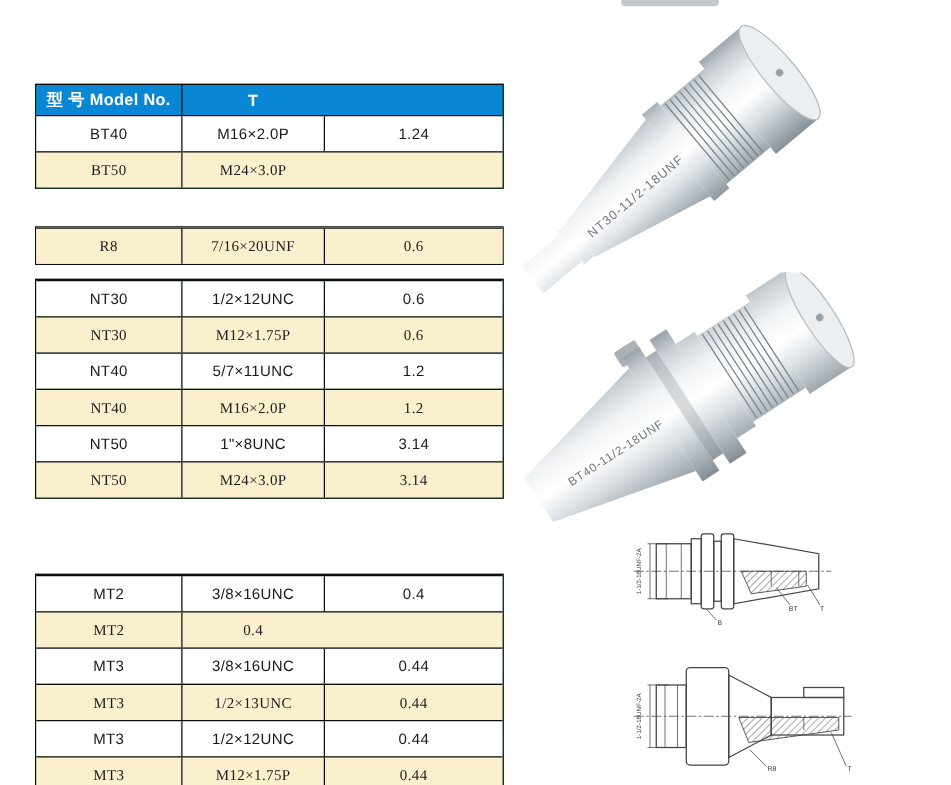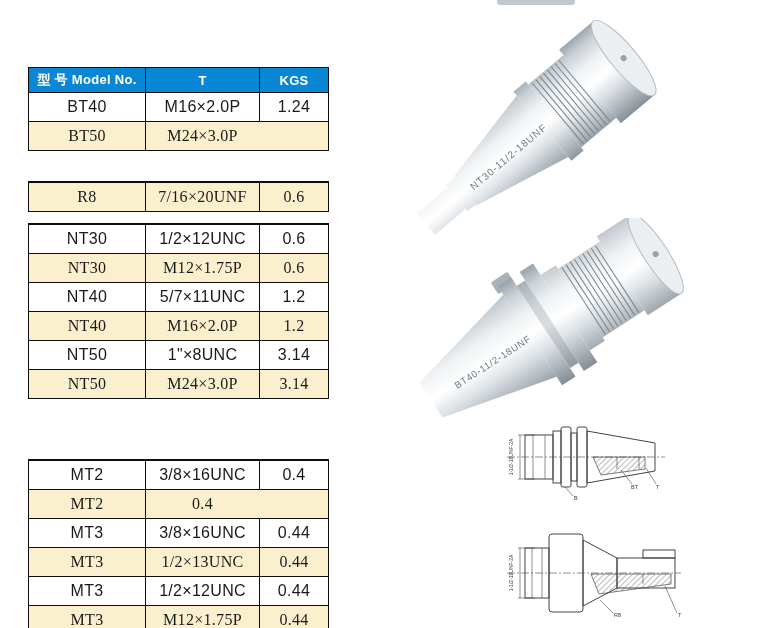--- a/index.html
+++ b/index.html
@@ -5,41 +5,41 @@
   * { margin:0; padding:0; box-sizing:border-box; }
   html,body { background:#fff; }
   .page {
     position:relative; width:761px; height:628px; overflow:hidden;
     background:var(--page-bg,#fff);
     font-family:"Liberation Sans", sans-serif;
     color:var(--text,#1a1a1a);
   }
   
   .tbl {
-    position:absolute; left:28px; width:301px;
+    position:absolute; left:28px; width:375px;
     border:1px solid var(--border,#000);
     background:#15803d;
   }
   .thead {
     display:grid; grid-template-columns:116px 114px 1fr; height:24px;
     background:var(--header-bg,#0a87d4); color:var(--header-text,#fff);
     font-weight:bold;
   }
   .thead .tcell { font-size:13px; }
   .trow {
     display:grid; grid-template-columns:116px 114px 1fr; height:29px;
     background:var(--row-bg,#fff);
     border-top:1px solid var(--border,#000);
   }
   .tbl > :first-child { border-top:none; }
   .trow.shaded { background:var(--row-shaded-bg,#fbf0ce);font-family:Liberation Serif, serif; }
   .trow.partial { height:8px; border-top:1px solid var(--border,#000); background:#fff; }
   .tcell {
     display:flex; align-items:center; justify-content:center;
-    font-size:16px; letter-spacing:.3px;
+    font-size:12px; letter-spacing:.3px;
     border-left:1px solid var(--border,#000);
     overflow:hidden; white-space:nowrap;
   }
   .tcell:first-child { border-left:none; }
   
   .abs { position:absolute; }
   .remnant {
     position:absolute; left:497px; top:0; width:78px; height:5px;
     background:#c2c8cc; border-radius:0 0 3px 3px;
   }
@@ -48,21 +48,20 @@
 </style>
 </head>
 <body>
 
 <div class="page">
 
   <div class="tbl" style="top:67px">
     <div class="thead">
       <div class="tcell">型 号 Model No.</div>
       <div class="tcell">T</div>
-      <div class="tcell">KGS</div>
     </div>
     <div>
         <div class="trow">
           <div class="tcell">BT40</div>
           <div class="tcell">M16×2.0P</div>
           <div class="tcell">1.24</div>
         </div>
         <div class="trow shaded">
           <div class="tcell">BT50</div>
           <div class="tcell">M24×3.0P</div>

